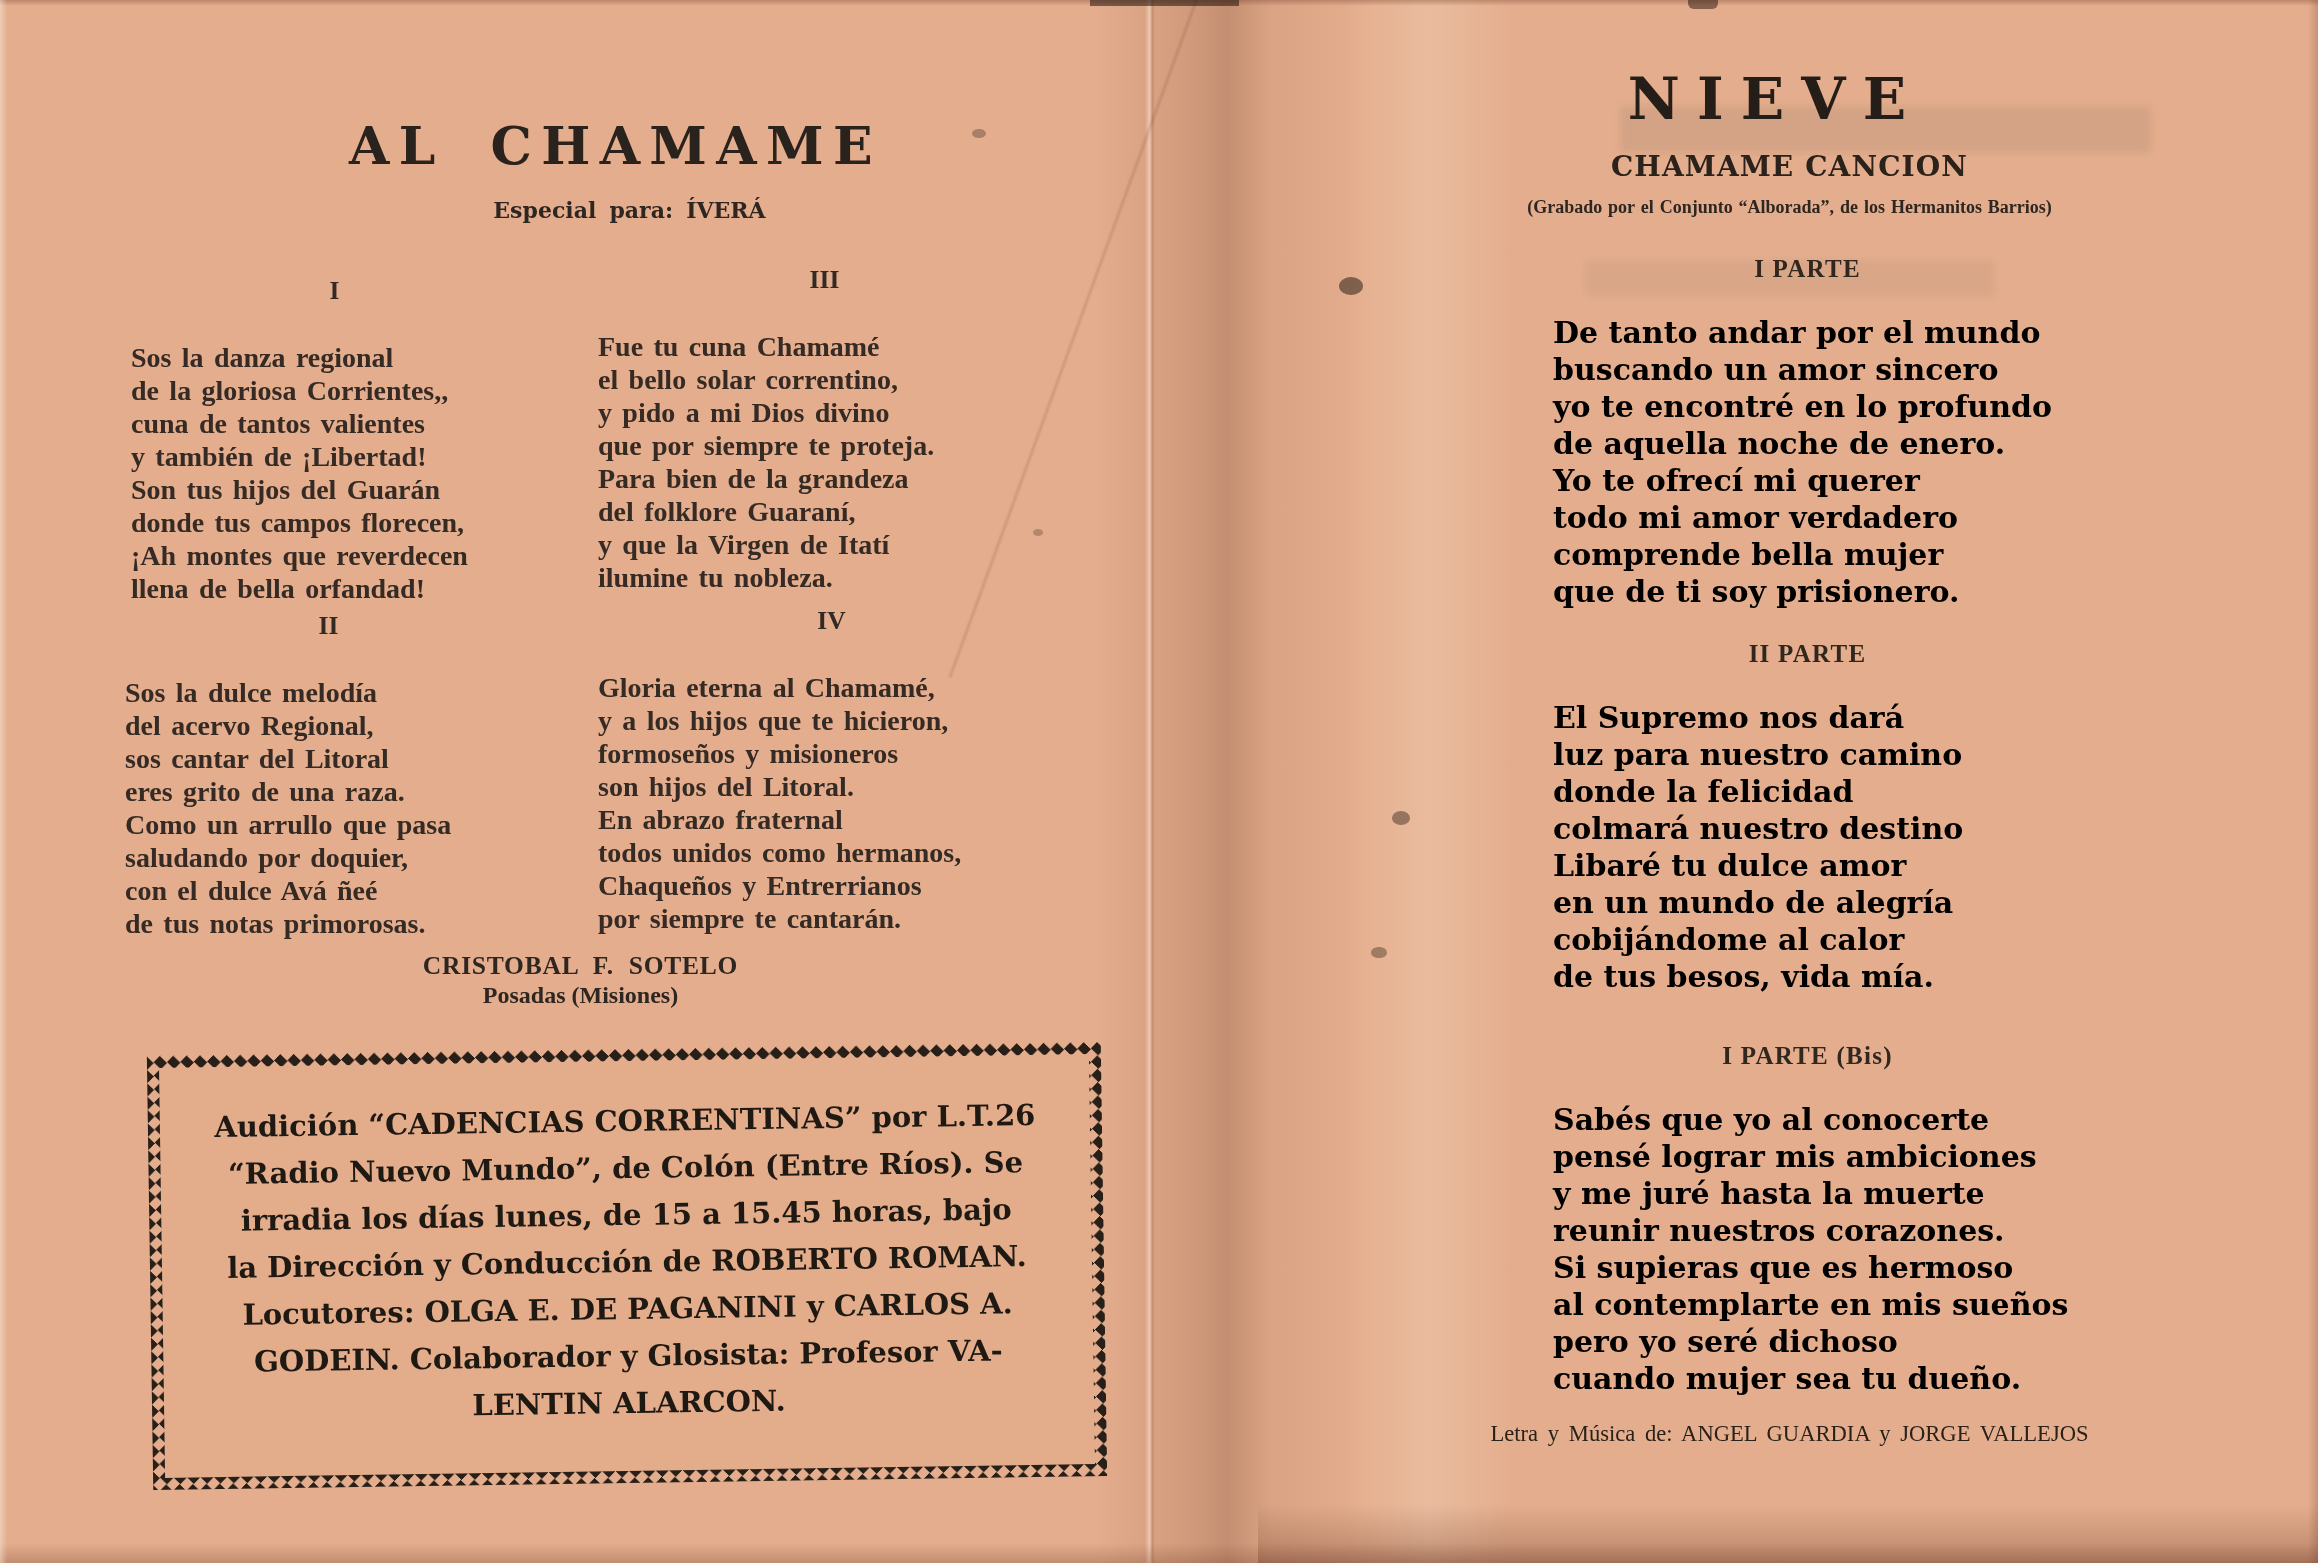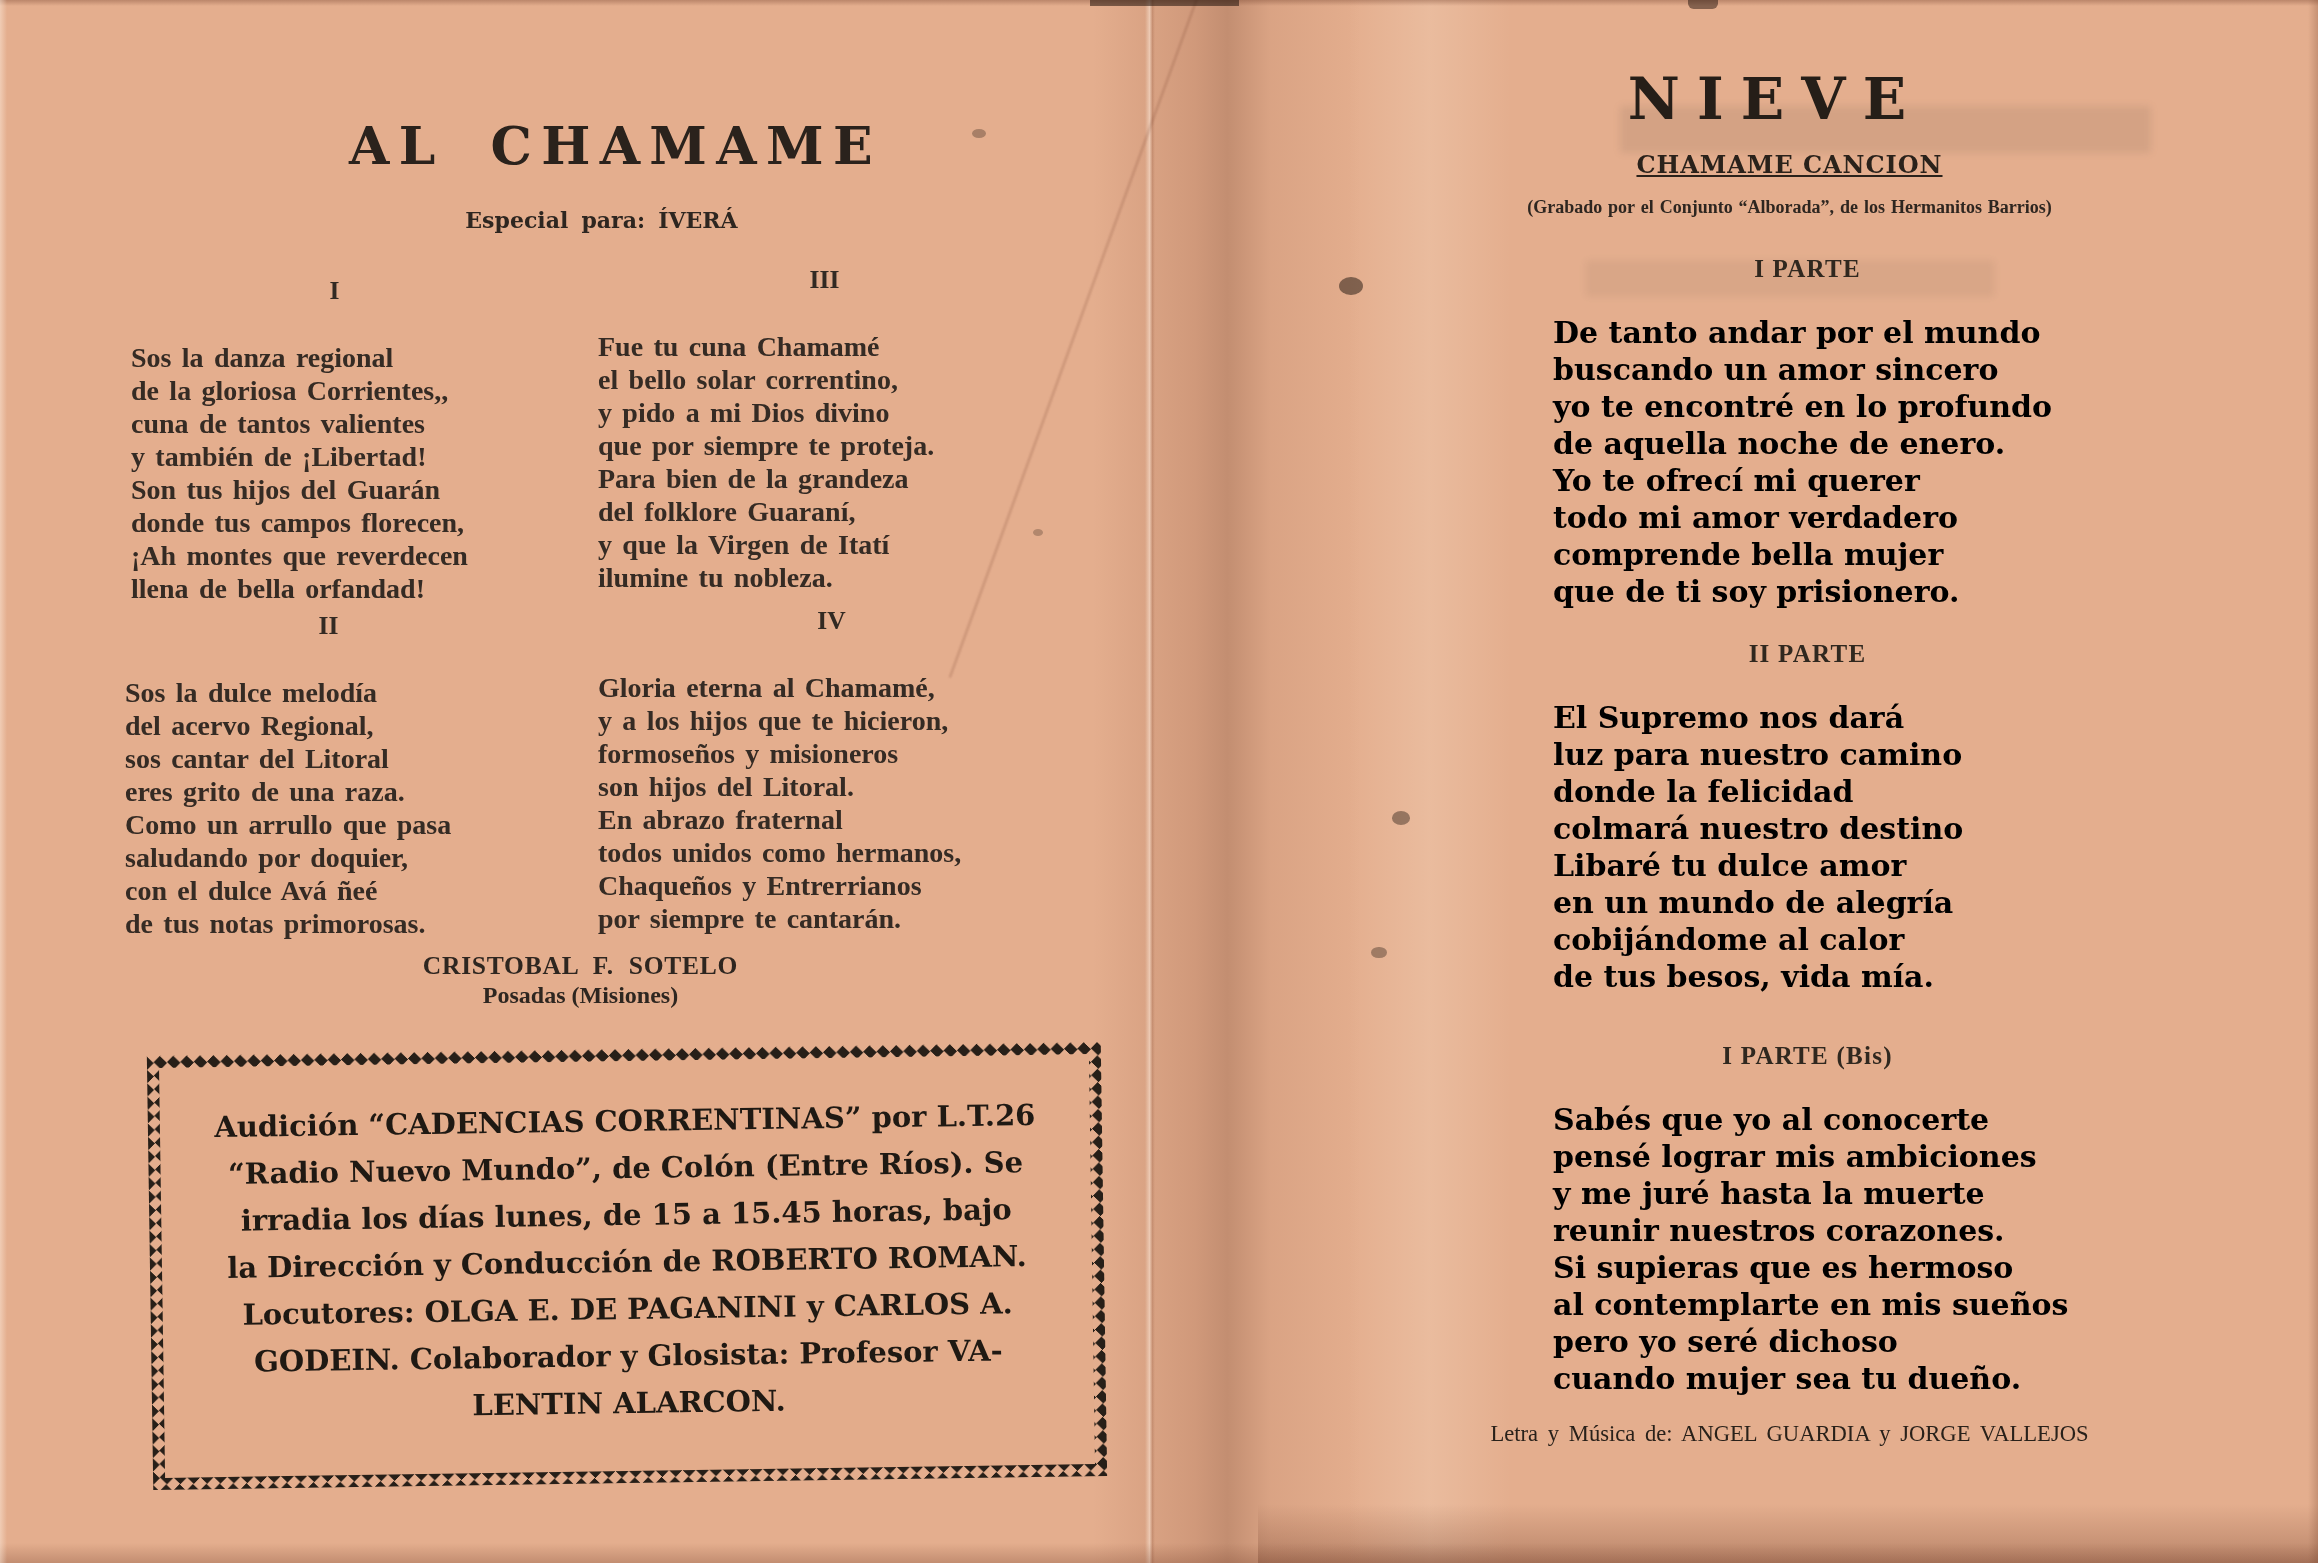--- a/index.html
+++ b/index.html
@@ -34,21 +34,21 @@
   .smudge{background:rgba(45,32,24,.55);filter:blur(0.7px);border-radius:50%;}
 
   .page{position:absolute;top:0;height:1564px;}
   .page.left{left:0;width:1203px;}
   .page.right{left:1266px;width:1047px;}
   .ctr{position:absolute;left:0;width:100%;text-align:center;}
 
   
   .l-title{top:115px;font-family:"DejaVu Serif",serif;font-weight:bold;font-size:52px;
     letter-spacing:.18em;word-spacing:.35em;color:#2a221c;transform:translateX(14px);}
-  .l-ded{top:207px;font-family:"DejaVu Serif",serif;font-weight:bold;font-size:22px;color:#2e2620;word-spacing:.25em;}
+  .l-ded{top:197px;font-family:"DejaVu Serif",serif;font-weight:bold;font-size:22px;color:#2e2620;word-spacing:.25em;padding-left:28px;}
   .sblock{position:absolute;}
   .sblock .num{text-align:center;font-weight:bold;font-size:25.5px;color:#332a23;}
   .sblock .lines{margin-top:35px;}
   .lyric-l{font-weight:bold;font-size:28px;line-height:33px;white-space:nowrap;color:#352b24;word-spacing:.12em;}
   #s1{left:131px;top:276px;width:407px;}
   #s2{left:125px;top:611px;width:407px;}
   #s3{left:598px;top:265px;width:453px;}
   #s4{left:598px;top:606px;width:467px;}
   .author-name{top:951px;font-weight:bold;font-size:25.5px;letter-spacing:.03em;word-spacing:.3em;transform:translateX(-21px);}
   .author-place{top:982px;font-weight:bold;font-size:24px;transform:translateX(-21px);}
@@ -58,21 +58,21 @@
     background:repeating-conic-gradient(from 45deg,#271f18 0% 25%,rgba(0,0,0,0) 25% 50%);
     background-size:13.4px 13.4px;}
   .adbox-inner{width:100%;height:100%;box-sizing:border-box;background:#e3ac8b;
     padding:37px 21px 0 21px;text-align:center;}
   .ad-line{font-family:"DejaVu Serif",serif;font-weight:bold;font-size:29px;line-height:47px;
     white-space:nowrap;color:#1f1913;}
 
   
   .r-title{top:65px;font-family:"DejaVu Serif",serif;font-weight:bold;font-size:57px;
     letter-spacing:.30em;color:#251e18;transform:translateX(-14px);}
-  .r-sub{top:150px;font-family:"DejaVu Serif",serif;font-weight:bold;font-size:24px;letter-spacing:.04em;color:#2a221b;text-decoration:underline;}
+  .r-sub{top:150px;font-family:"DejaVu Serif",serif;font-weight:bold;font-size:28px;letter-spacing:.04em;color:#2a221b;}
   .r-note{top:197px;font-weight:bold;font-size:18px;color:#2e2620;word-spacing:.08em;}
   .rsec{position:absolute;left:287px;width:509px;}
   .rsec .heading{text-align:center;font-weight:bold;font-size:25px;letter-spacing:.05em;color:#30281f;}
   .rsec .lines{margin-top:31px;}
   .lyric-r{font-family:"DejaVu Serif",serif;font-weight:bold;font-size:30px;line-height:37px;
     white-space:nowrap;color:#000000;}
   #rs1{top:255px;}
   #rs2{top:640px;}
   #rs3{top:1042px;}
   .r-credit{top:1421px;font-weight:normal;font-size:22.6px;word-spacing:.18em;color:#29211a;}

